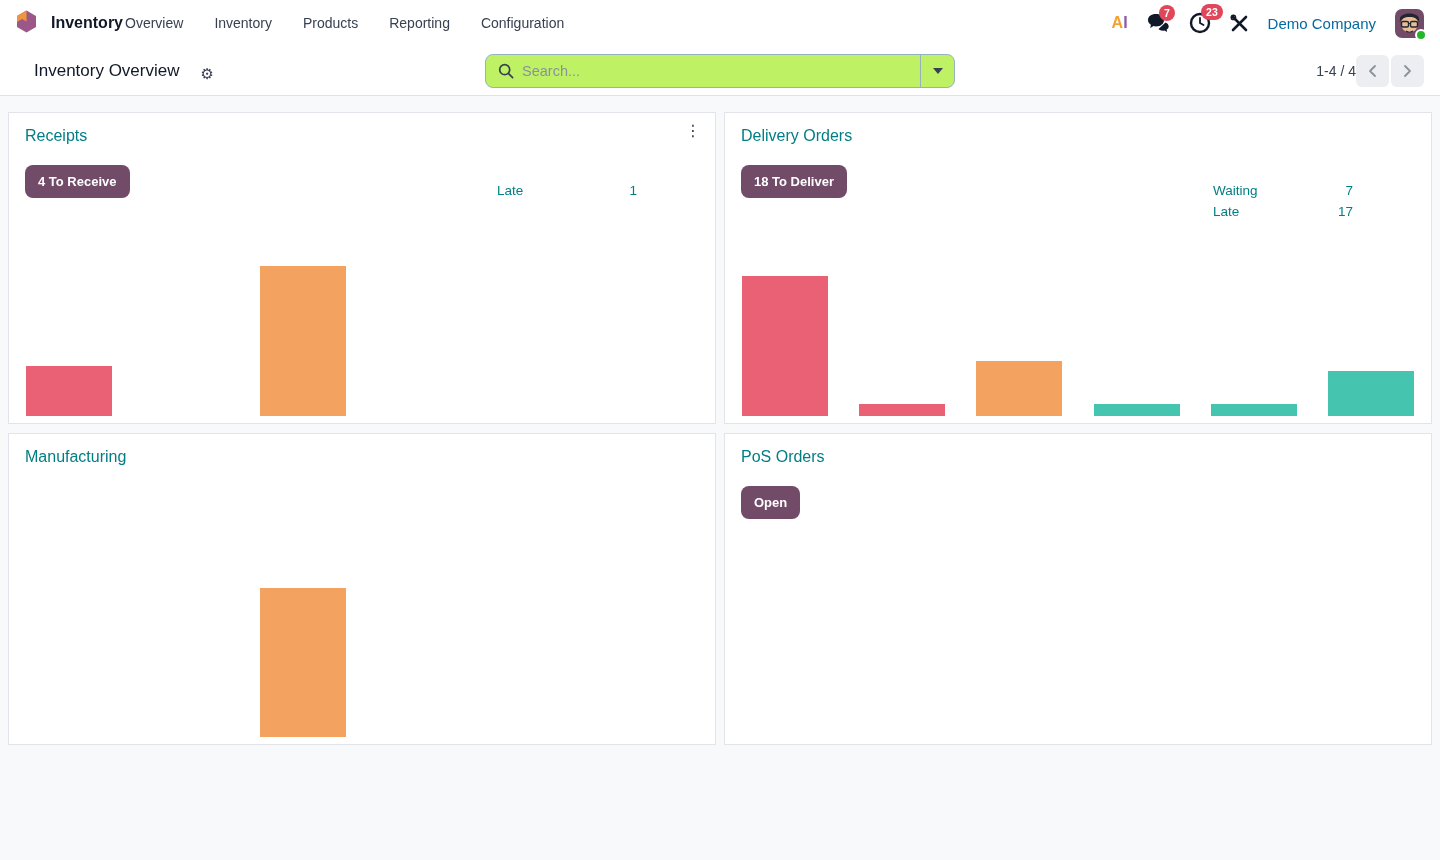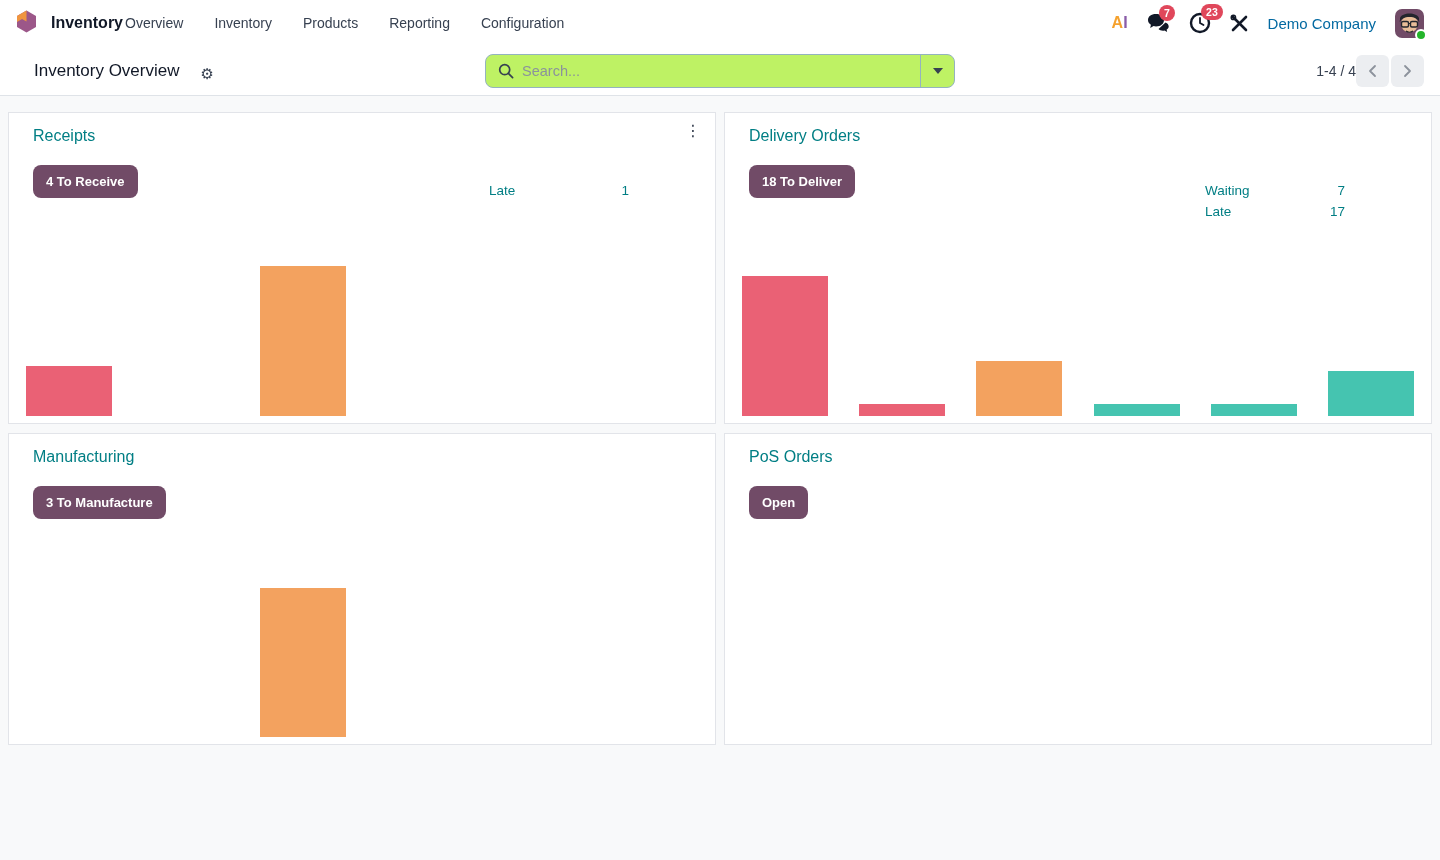--- a/index.html
+++ b/index.html
@@ -43,21 +43,21 @@
     border-right:5px solid transparent; border-top:6px solid #374151; }
   .pager { margin-left:auto; display:flex; align-items:center; }
   .pager-text { font-size:14px; color:#374151; }
   .pager-btns { display:flex; gap:2px; }
   .pager-btn { width:33px; height:32px; background:#eceef1; border:none; border-radius:6px;
     display:flex; align-items:center; justify-content:center; cursor:pointer; }
 
   
   .kanban { padding:16px 8px 0; display:grid; grid-template-columns:1fr 1fr;
     column-gap:8px; row-gap:9px; grid-auto-rows:312px; }
-  .card { position:relative; background:#fff; border:1px solid #e2e4e9; padding:14px 24px; }
+  .card { position:relative; background:#fff; border:1px solid #e2e4e9; padding:14px 16px; }
   .card-title { display:inline-block; font-size:16px; color:#017E84; cursor:pointer; }
   .kebab { position:absolute; top:10px; right:14px; font-size:16px; color:#374151;
     cursor:pointer; line-height:1; }
   .card-row { display:flex; align-items:flex-start; margin-top:20px; }
   .action-btn { background:#714B67; color:#fff; border:none; border-radius:8px;
     font-size:13px; font-weight:700; padding:9px 13px; cursor:pointer;
     font-family:"Liberation Sans","DejaVu Sans",sans-serif; }
   .stats { margin-left:auto; margin-right:62px; width:140px; margin-top:15px; }
   .stat-row { display:flex; justify-content:space-between; font-size:13.5px;
     color:#017E84; line-height:21px; cursor:pointer; }
@@ -225,23 +225,20 @@
           <div class="chart-bar" style="height: 12px; background: rgb(69, 196, 176);"></div>
         </div>
         <div class="chart-slot">
           <div class="chart-bar" style="height: 45px; background: rgb(69, 196, 176);"></div>
         </div>
       </div>
   </section>
 
   <section class="card">
     <span class="card-title">Manufacturing</span>
-    <div class="card-row">
-      <button class="action-btn">3 To Manufacture</button>
-    </div>
     <div class="chart">
         <div class="chart-slot"></div>
         <div class="chart-slot"></div>
         <div class="chart-slot">
           <div class="chart-bar" style="height: 149px; background: rgb(243, 162, 95);"></div>
         </div>
         <div class="chart-slot"></div>
         <div class="chart-slot"></div>
         <div class="chart-slot"></div>
       </div>

